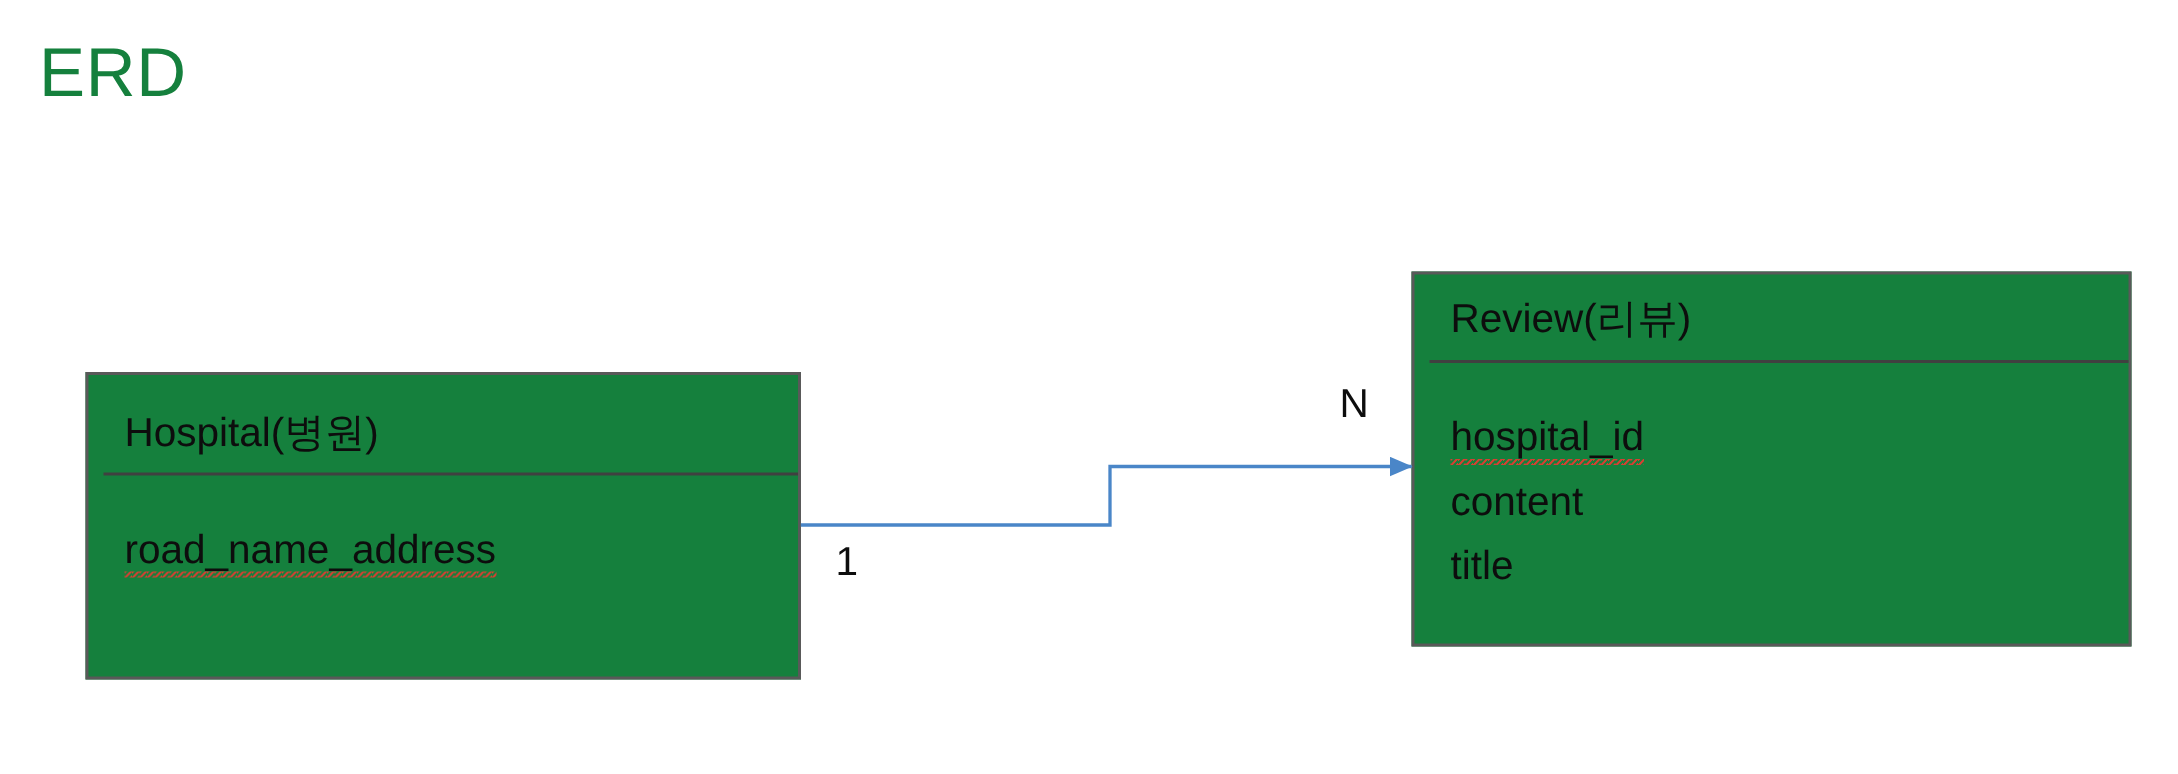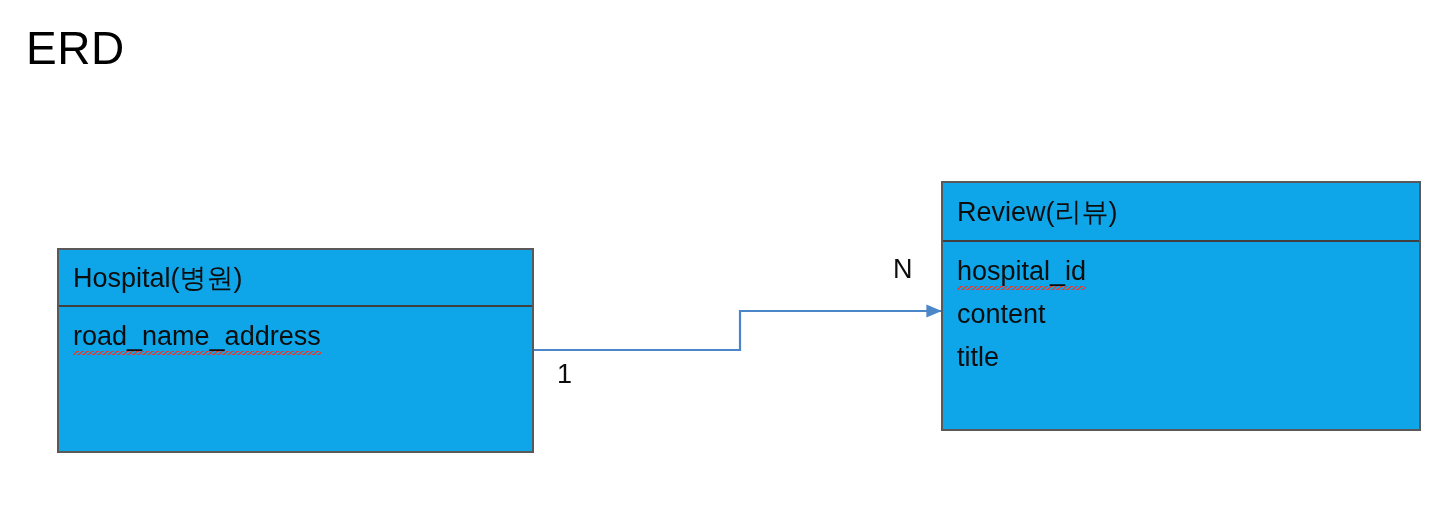--- a/index.html
+++ b/index.html
@@ -20,48 +20,50 @@
   }
 
   
   #page-title {
     position: absolute;
     left: 26px;
     top: 22px;
     font-size: 46px;
     line-height: 52px;
     font-weight: 400;
-    color: #000000;
+    color: #15803d;
     letter-spacing: 0.5px;
     white-space: pre;
   }
 
   
   .entity {
     position: absolute;
     box-sizing: border-box;
     border: 2px solid #595959;
-    background: #0ea5e9;
+    background: #15803d;
+    padding-left: 10px;
   }
   .entity-header {
     box-sizing: border-box;
     border-bottom: 2px solid #404040;
     display: flex;
     align-items: center;
     padding-left: 14px;
   }
   .entity-header-label {
     font-size: 27px;
     line-height: 30px;
     color: #0d0d0d;
     white-space: pre;
   }
   .entity-body {
     box-sizing: border-box;
     padding: 8px 0 0 14px;
+    margin-top: 20px;
   }
   .field {
     position: relative;
     display: inline-block;
     font-size: 27px;
     line-height: 43px;
     color: #0d0d0d;
     white-space: pre;
   }
   .field-row {
@@ -85,21 +87,21 @@
     background-size: 5px 4px;
     opacity: 0.95;
   }
 
   #entity-hospital {
     left: 57px;
     top: 248px;
     width: 477px;
     height: 205px;
   }
-  #entity-hospital .entity-header { height: 57px; }
+  #entity-hospital .entity-header { height: 57px; margin-top: 10px; }
   #entity-hospital .entity-body   { height: 144px; }
 
   #entity-review {
     left: 941px;
     top: 181px;
     width: 480px;
     height: 250px;
   }
   #entity-review .entity-header { height: 59px; }
   #entity-review .entity-body   { height: 187px; }

